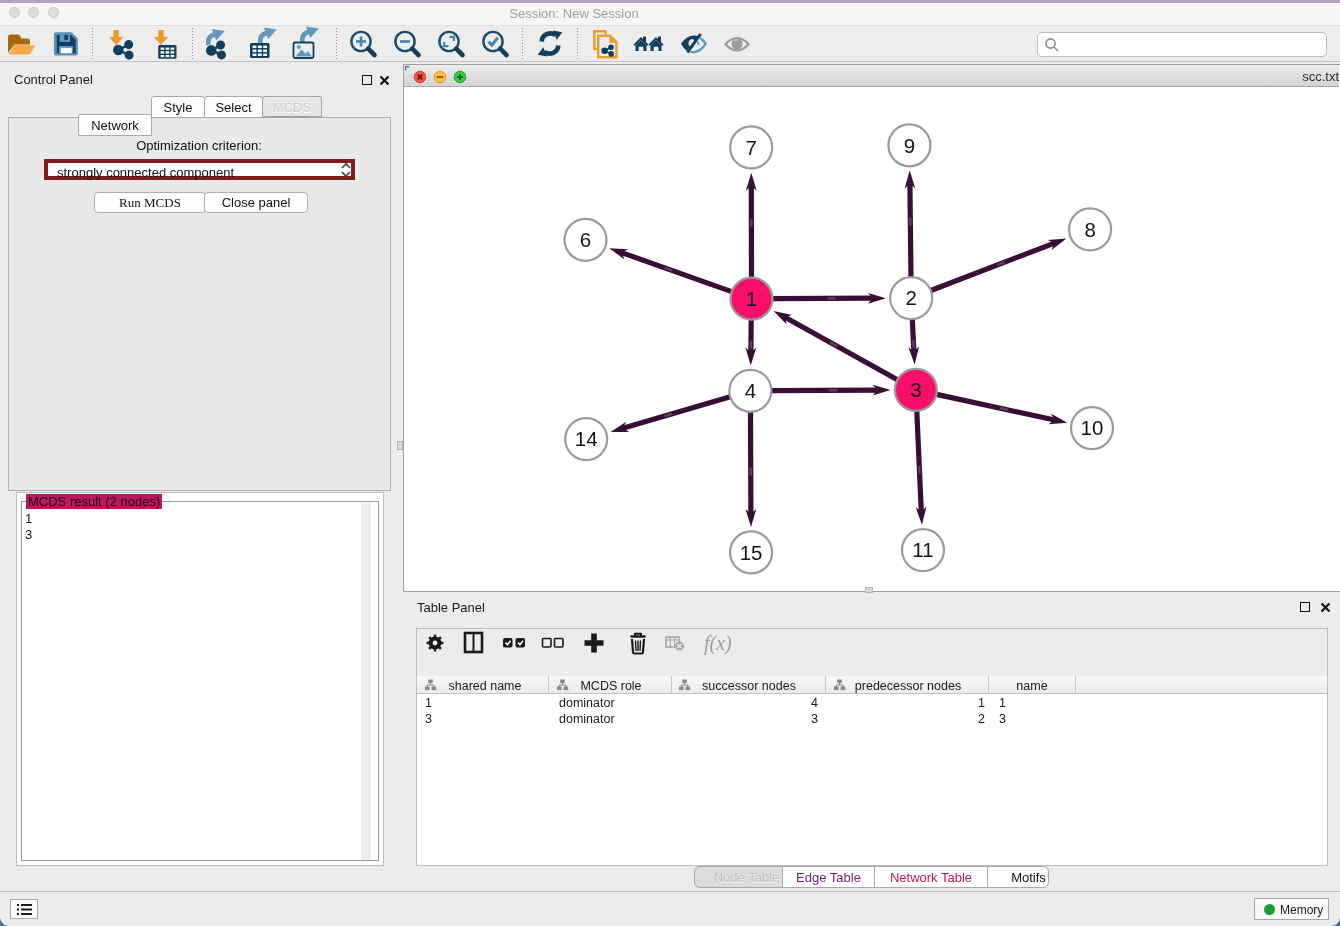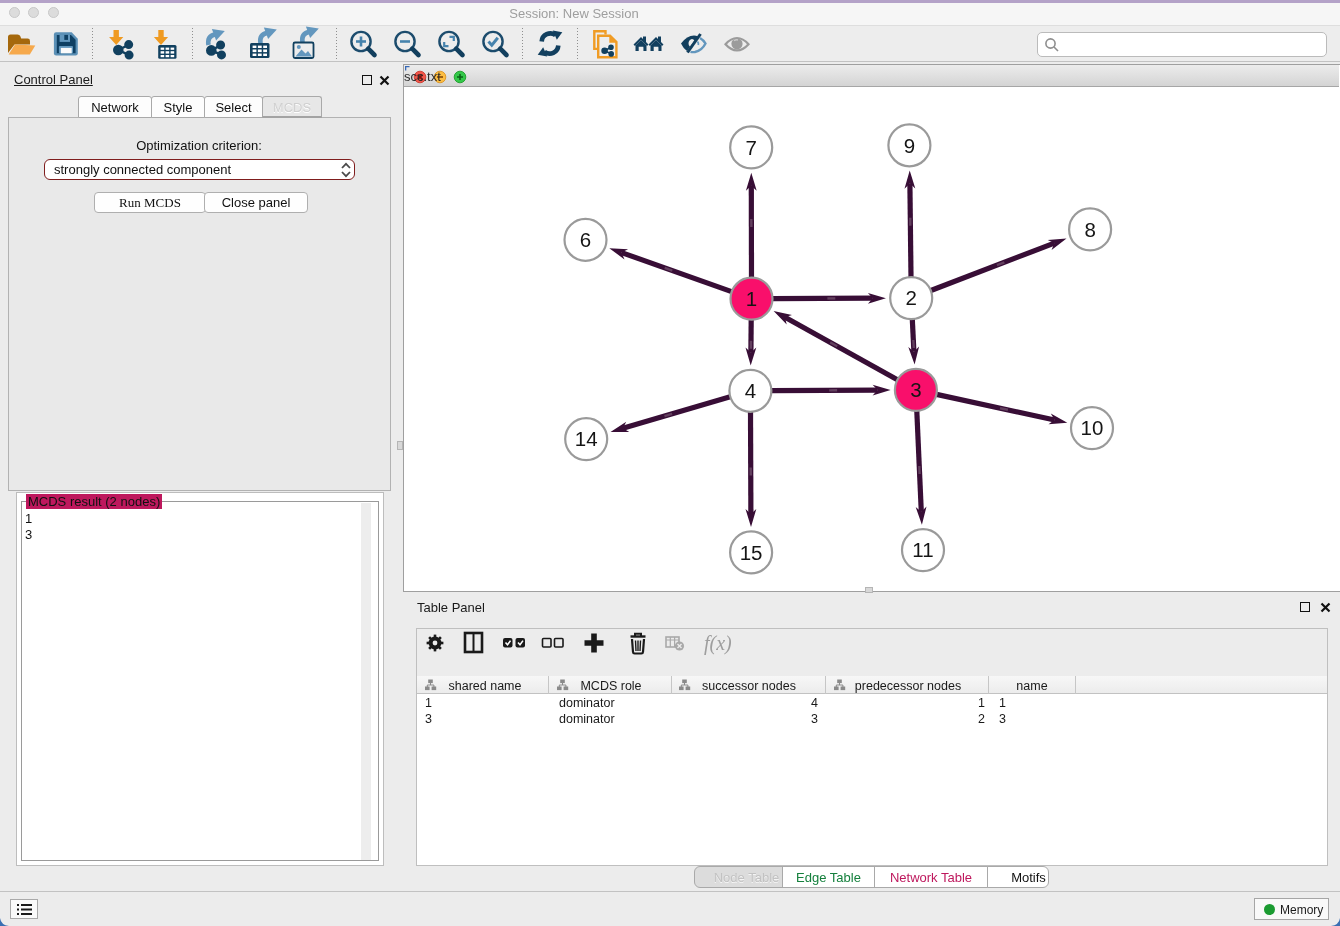--- a/index.html
+++ b/index.html
@@ -9,21 +9,21 @@
   
   #titlebar { left:0; top:0; width:1340px; height:26px; background:#f6f6f6; border-bottom:1px solid #dedede; }
   #topline { left:0; top:0; width:1340px; height:3px; background:#b4a2c8; }
   .tl { width:11px; height:11px; border-radius:50%; top:7px; background:#dcdcdc; border:1px solid #c8c8c8; }
   #wintitle { left:0; top:6px; width:1148px; text-align:center; font-size:13px; color:#9e9e9e; }
   
   #toolbar { left:0; top:26px; width:1340px; height:36px; background:#ededed; border-bottom:1px solid #c2c2c2; }
   .tsep { top:28px; width:1px; height:31px; background-image:linear-gradient(#8f8f8f 34%, rgba(0,0,0,0) 0%); background-size:1px 3px; }
   #searchbox { left:1037px; top:32px; width:290px; height:25px; background:#fff; border:1px solid #bbb; border-radius:5px; }
   
-  #ctrlhead { left:14px; top:72px; font-size:13px; color:#1a1a1a;text-decoration:underline; }
+  #ctrlhead { left:14px; top:72px; font-size:13px; color:#1a1a1a; }
   .tab { top:96px; height:22px; background:#fdfdfd; border:1px solid #a9a9a9; font-size:13px; color:#111; text-align:center; line-height:21px; border-radius:3px 3px 0 0; }
   #tabpanel { left:8px; top:117px; width:383px; height:374px; background:#e9e9e9; border:1px solid #b2b2b2; }
   .btn { background:#fefefe; border:1px solid #afafaf; border-radius:4px; font-size:13px; color:#111; text-align:center; }
   
   #netwin { left:403px; top:64px; width:937px; height:528px; background:#fff; border:1px solid #9f9f9f; border-right:none; }
   #nettitle { left:0; top:0; width:935px; height:22px; background:linear-gradient(#ececec,#d4d4d4); border-bottom:1px solid #a6a6a6; }
   
   #tablepanel { left:403px; top:596px; width:937px; height:294px; }
   #tablebox { left:13px; top:32px; width:912px; height:238px; background:#ececec; border:1px solid #bfbfbf; }
   .btab { top:270px; height:22px; font-size:13px; text-align:center; line-height:21px; border:1px solid #a9a9a9; }
@@ -192,47 +192,47 @@
  <g>
   <path d="M725.5,18.2 Q731,12 737,12 Q743,12 748.5,18.2 Q743,24.4 737,24.4 Q731,24.4 725.5,18.2 Z" fill="none" stroke="#9b9b9b" stroke-width="2.2"></path>
   <circle cx="737" cy="17.8" r="5.6" fill="#9b9b9b"></circle>
   <path d="M734,14.8 Q735.8,13.4 738,14" fill="none" stroke="#c9c9c9" stroke-width="1.4"></path>
  </g>
 </svg>
 <div id="searchbox" class="abs"></div>
 
 <div id="ctrlhead" class="abs">Control Panel</div>
 <div id="tabpanel" class="abs"></div>
-<div class="tab abs" style="left:78px; width:74px;">Network</div>
+<div class="tab abs" style="left:78px; width:74px;margin-top:18px;">Network</div>
 <div class="tab abs" style="left:151px; width:54px;">Style</div>
 <div class="tab abs" style="left:204px; width:59px;">Select</div>
 <div class="tab abs" style="left:262px; width:60px; background:#e7e7e7; border-bottom:2px solid #a3a3a3; color:#cfcfcf; text-shadow:0 1px 0 #fff;">MCDS</div>
 <div class="abs" style="left:0px; top:138px; width:398px; text-align:center; font-size:13px; color:#111;">Optimization criterion:</div>
-<div class="abs" style="left:44px; top:159px; width:311px; height:21px; background:#fff; border:1px solid #7f1d1d; border-radius:6px; font-size:13px; color:#111; line-height:20px; padding-left:9px;">strongly connected component</div>
+<div class="abs" style="left:44px; top:159px; width:311px; height:21px; background:#fff; border:4px solid #7f1d1d; border-radius:0; font-size:13px; color:#111; line-height:20px; padding-left:9px;">strongly connected component</div>
 <div class="btn abs" style="left:94px; top:192px; width:112px; height:21px; line-height:20px;font-family:Liberation Serif, serif;">Run MCDS</div>
 <div class="btn abs" style="left:204px; top:192px; width:104px; height:21px; line-height:20px;">Close panel</div>
 
 <div class="abs" style="left:16px; top:492px; width:368px; height:374px; background:#fff; border:1px solid #bdbdbd;"></div>
 <div class="abs" style="left:21px; top:501px; width:358px; height:360px; border:1px solid #9a9a9a;"></div>
 <div class="abs" style="left:26px; top:494px; background:#be185d; padding:0 2px; font-size:13px; color:#111;">MCDS result (2 nodes)</div>
 <div class="abs" style="left:25px; top:511px; font-size:13px; color:#111; line-height:16px;">1<br>3</div>
 <div class="abs" style="left:361px; top:503px; width:10px; height:357px; background:#ededed;"></div>
 
 <div id="netwin" class="abs">
   <div id="nettitle" class="abs"></div>
   <svg class="abs" style="left:0; top:0;" width="64" height="22" viewBox="0 0 64 22">
    <path d="M1,1 L5.5,1 L5.5,2.3 L2.3,2.3 L2.3,5.5 L1,5.5 Z" fill="#3668b5"></path>
    <circle cx="16" cy="12" r="5.8" fill="#f2564a" stroke="#cf4338" stroke-width="1"></circle>
    <path d="M13.7,9.7 L18.3,14.3 M18.3,9.7 L13.7,14.3" stroke="#7a150e" stroke-width="1.8"></path>
    <circle cx="36" cy="12" r="5.8" fill="#fdbd40" stroke="#dd9b2f" stroke-width="1"></circle>
    <path d="M33,12 L39,12" stroke="#90550e" stroke-width="1.8"></path>
    <circle cx="56" cy="12" r="5.8" fill="#33c748" stroke="#27a334" stroke-width="1"></circle>
    <path d="M53,12 L59,12 M56,9 L56,15" stroke="#0a6217" stroke-width="1.6"></path>
   </svg>
-  <div class="abs" style="left:0; top:4px; width:935px; text-align:left; font-size:13px; color:#2c2c2c;">scc.txt</div>
+  <div class="abs" style="left:0; top:4px; width:935px; text-align:right; font-size:13px; color:#2c2c2c;">scc.txt</div>
   <svg id="graph" class="abs" style="left:0; top:22px;" width="935" height="505" viewBox="0 0 935 505">
 <line x1="347.5" y1="190.6" x2="347.3" y2="98.7" stroke="#380e36" stroke-width="5.2"></line>
 <polygon points="347.3,85.7 352.7,103.7 347.3,98.7 341.9,103.7" fill="#380e36"></polygon>
 <line x1="347.4" y1="140.0" x2="347.3" y2="132.1" stroke="#63405f" stroke-width="2.4"></line>
 <line x1="327.6" y1="204.6" x2="217.6" y2="165.6" stroke="#380e36" stroke-width="5.2"></line>
 <polygon points="205.3,161.3 224.1,162.2 217.6,165.6 220.5,172.4" fill="#380e36"></polygon>
 <line x1="268.3" y1="183.6" x2="260.7" y2="180.9" stroke="#63405f" stroke-width="2.4"></line>
 <line x1="368.6" y1="211.6" x2="468.9" y2="211.2" stroke="#380e36" stroke-width="5.2"></line>
 <polygon points="481.9,211.2 463.9,216.7 468.9,211.2 463.9,205.9" fill="#380e36"></polygon>
 <line x1="423.4" y1="211.4" x2="431.3" y2="211.4" stroke="#63405f" stroke-width="2.4"></line>
@@ -393,21 +393,21 @@
   <div class="abs" style="left:0; top:2px; width:568px; text-align:right;">1</div>
   <div class="abs" style="left:582px; top:2px;">1</div>
   <div class="abs" style="left:8px; top:18px;">3</div>
   <div class="abs" style="left:142px; top:18px;">dominator</div>
   <div class="abs" style="left:0; top:18px; width:401px; text-align:right;">3</div>
   <div class="abs" style="left:0; top:18px; width:568px; text-align:right;">2</div>
   <div class="abs" style="left:582px; top:18px;">3</div>
  </div>
 
  <div class="btab abs" style="left:291px; width:105px; background:#dcdcdc; color:#c2c2c2; text-shadow:0 1px 0 #f5f5f5; border-radius:6px 0 0 6px;">Node Table</div>
- <div class="btab abs" style="left:379px; width:93px; background:#fff; color:#15803d;">Edge Table</div>
+ <div class="btab abs" style="left:379px; width:93px; background:#fff; color:#701a75;">Edge Table</div>
  <div class="btab abs" style="left:471px; width:114px; background:#fff; color:#be185d;">Network Table</div>
  <div class="btab abs" style="left:584px; width:62px; background:#fff; color:#111; border-radius:0 6px 6px 0;padding-left:21px;">Motifs</div>
 </div>
 
 <div id="statusbar" class="abs"></div>
 <div class="abs" style="left:10px; top:899px; width:28px; height:20px; background:#fafafa; border:1px solid #a9a9a9;">
  <svg class="abs" style="left:6px; top:3px;" width="15" height="13" viewBox="0 0 15 13">
   <g fill="#1a1a1a">
         <rect x="0" y="1" width="2" height="2"></rect>
         <rect x="0" y="5.5" width="2" height="2"></rect>

